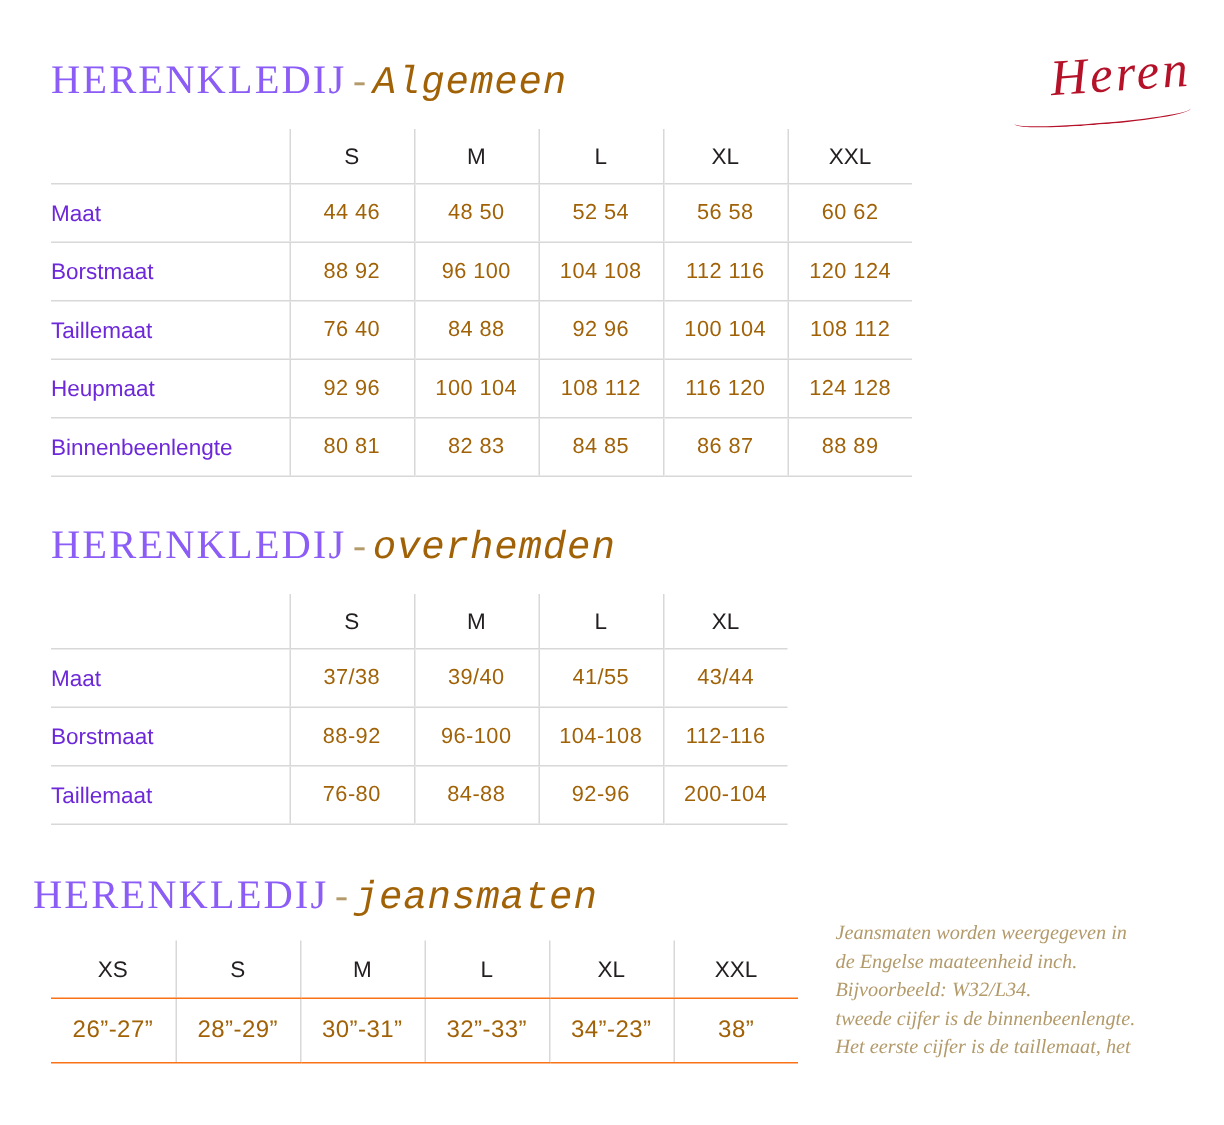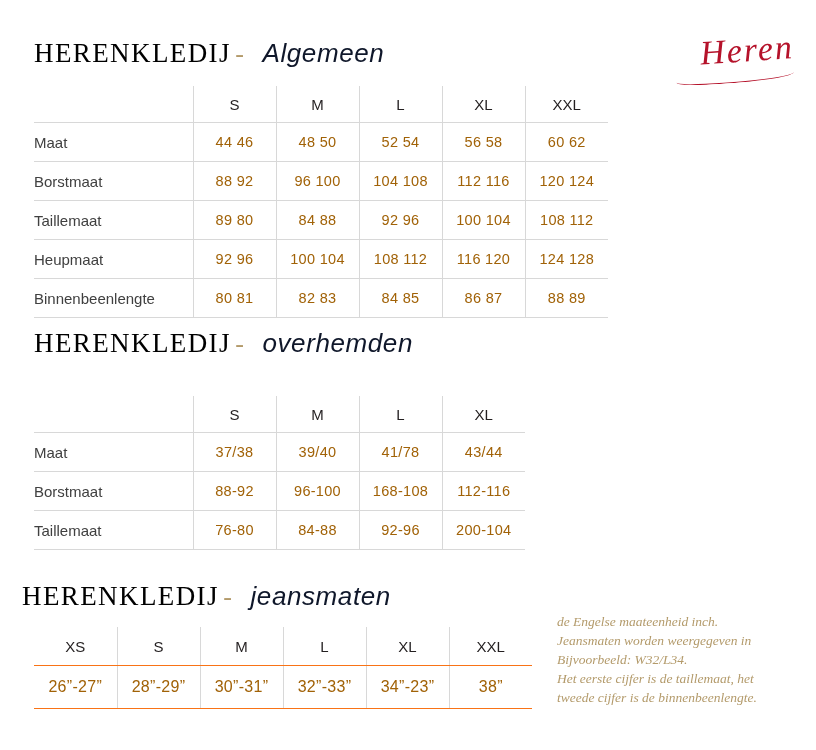--- a/index.html
+++ b/index.html
@@ -23,29 +23,28 @@
 
   
   .section-heading {
     position: absolute;
     white-space: nowrap;
   }
   .section-heading .main {
     font-family: "Liberation Serif", serif;
     font-size: 27px;
     letter-spacing: 1.4px;
-    color: #000000;
+    color: #8b5cf6;
   }
   .section-heading .sub {
-    font-family: Liberation Sans, sans-serif;
+    font-family: Liberation Mono, monospace;
     font-style: italic;
     font-size: 26px;
-    color: #0f172a;
+    color: #a16207;
     letter-spacing: 0.6px;
-    margin-left: 14px;
   }
   .section-heading .dash {
     font-family: "Liberation Serif", serif;
     font-size: 26px;
     color: #b39a6a;
   }
 
   
   .brand-script {
     position: absolute;
@@ -85,21 +84,21 @@
   .hdr-cell {
     text-align: center;
     font-size: 15px;
     color: #231f20;
     font-family: "Liberation Sans", sans-serif;
   }
   .row-label {
     text-align: left;
     padding-left: 2px;
     font-size: 15px;
-    color: #404040;
+    color: #6d28d9;
   }
   .val-cell {
     text-align: center;
     font-size: 14.5px;
     color: #a16207;
     letter-spacing: 0.3px;
   }
 
   
   #table-algemeen { left: 34px; top: 86px; }
@@ -190,21 +189,21 @@
         <td class="row-label hline">Borstmaat</td>
         <td class="val-cell hline vline">88  92</td>
         <td class="val-cell hline vline">96  100</td>
         <td class="val-cell hline vline">104 108</td>
         <td class="val-cell hline vline">112 116</td>
         <td class="val-cell hline vline">120 124</td>
       </tr>
 
       <tr class="body-row">
         <td class="row-label hline">Taillemaat</td>
-        <td class="val-cell hline vline">89  80</td>
+        <td class="val-cell hline vline">76  40</td>
         <td class="val-cell hline vline">84  88</td>
         <td class="val-cell hline vline">92  96</td>
         <td class="val-cell hline vline">100 104</td>
         <td class="val-cell hline vline">108 112</td>
       </tr>
 
       <tr class="body-row">
         <td class="row-label hline">Heupmaat</td>
         <td class="val-cell hline vline">92  96</td>
         <td class="val-cell hline vline">100 104</td>
@@ -217,21 +216,21 @@
         <td class="row-label hline">Binnenbeenlengte</td>
         <td class="val-cell hline vline">80  81</td>
         <td class="val-cell hline vline">82  83</td>
         <td class="val-cell hline vline">84  85</td>
         <td class="val-cell hline vline">86  87</td>
         <td class="val-cell hline vline">88  89</td>
       </tr>
     </tbody>
   </table>
 
-  <div class="section-heading" style="left:34px; top:328px;">
+  <div class="section-heading" style="left:34px; top:348px;">
     <span class="main">HERENKLEDIJ</span>
     <span class="dash">-</span>
     <span class="sub">overhemden</span>
   </div>
 
   <table class="size-table" id="table-overhemden">
     <colgroup>
       <col class="c0">
         <col class="cx">
         <col class="cx">
@@ -244,29 +243,29 @@
         <td class="hdr-cell hline vline">S</td>
         <td class="hdr-cell hline vline">M</td>
         <td class="hdr-cell hline vline">L</td>
         <td class="hdr-cell hline vline">XL</td>
       </tr>
 
       <tr class="body-row">
         <td class="row-label hline">Maat</td>
         <td class="val-cell hline vline">37/38</td>
         <td class="val-cell hline vline">39/40</td>
-        <td class="val-cell hline vline">41/78</td>
+        <td class="val-cell hline vline">41/55</td>
         <td class="val-cell hline vline">43/44</td>
       </tr>
 
       <tr class="body-row">
         <td class="row-label hline">Borstmaat</td>
         <td class="val-cell hline vline">88-92</td>
         <td class="val-cell hline vline">96-100</td>
-        <td class="val-cell hline vline">168-108</td>
+        <td class="val-cell hline vline">104-108</td>
         <td class="val-cell hline vline">112-116</td>
       </tr>
 
       <tr class="body-row">
         <td class="row-label hline">Taillemaat</td>
         <td class="val-cell hline vline">76-80</td>
         <td class="val-cell hline vline">84-88</td>
         <td class="val-cell hline vline">92-96</td>
         <td class="val-cell hline vline">200-104</td>
       </tr>
@@ -302,20 +301,20 @@
         <td class="val-cell hline vline">28”-29”</td>
         <td class="val-cell hline vline">30”-31”</td>
         <td class="val-cell hline vline">32”-33”</td>
         <td class="val-cell hline vline">34”-23”</td>
         <td class="val-cell hline vline">38”</td>
       </tr>
     </tbody>
   </table>
 
   <div class="note">
+    <p>Jeansmaten worden weergegeven in</p>
     <p>de Engelse maateenheid inch.</p>
-    <p>Jeansmaten worden weergegeven in</p>
     <p>Bijvoorbeeld: W32/L34.</p>
+    <p>tweede cijfer is de binnenbeenlengte.</p>
     <p>Het eerste cijfer is de taillemaat, het</p>
-    <p>tweede cijfer is de binnenbeenlengte.</p>
   </div>
 
 </div>
 
 </body></html>

